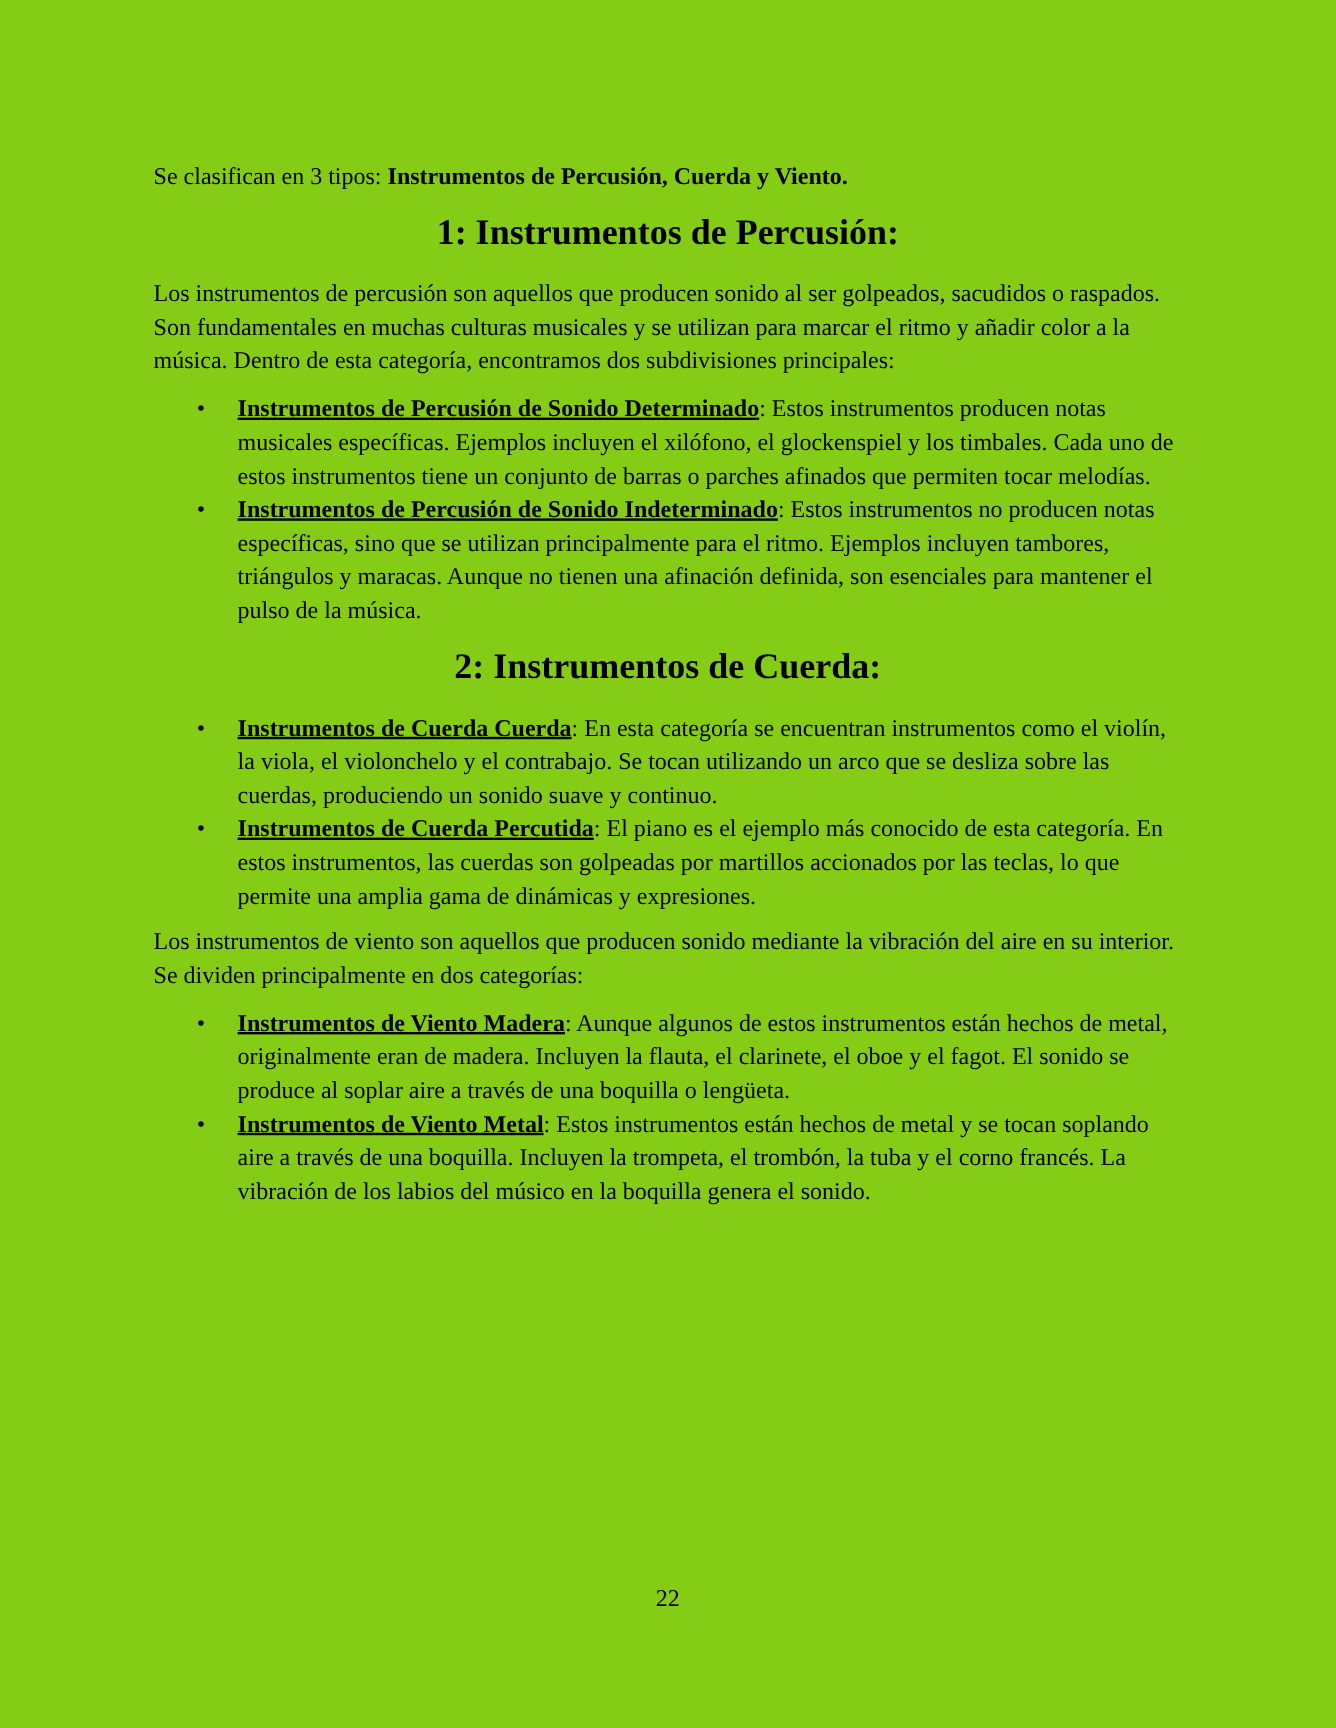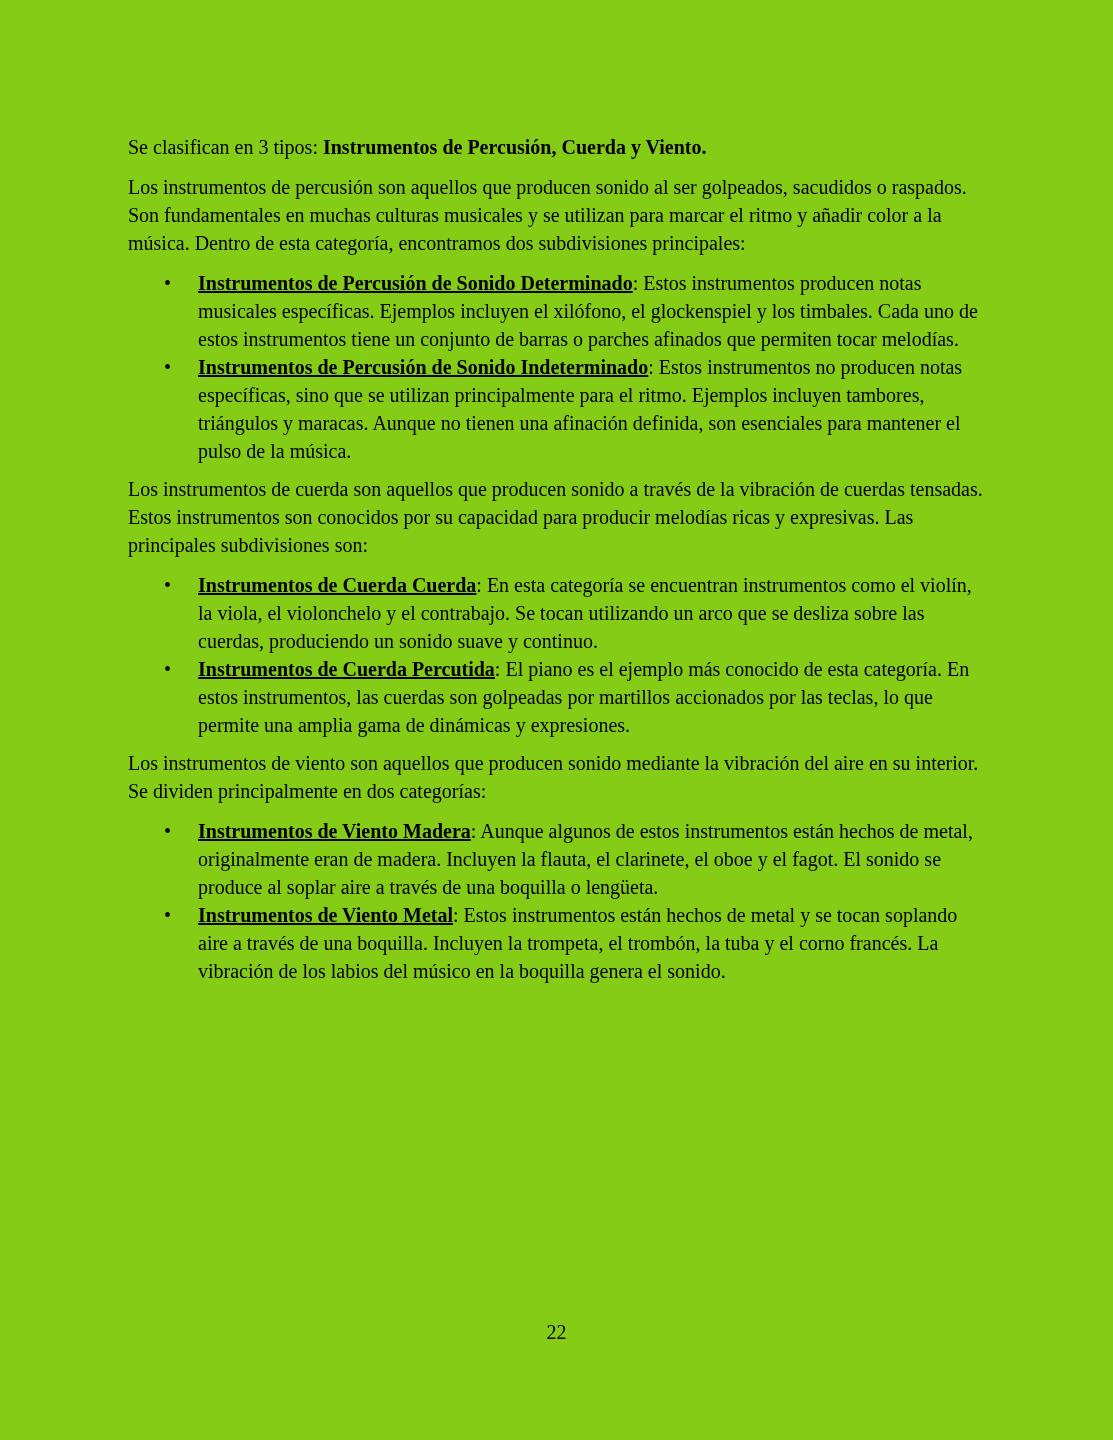--- a/index.html
+++ b/index.html
@@ -67,31 +67,32 @@
 </style>
 </head>
 <body>
 
 <div class="page">
 
   <p class="body-par">
     <span>Se clasifican en 3 tipos: </span><span class="intro-bold">Instrumentos de Percusión, Cuerda y Viento.</span>
   </p>
 
+  <div class="section-heading">1: Instrumentos de Percusión:</div>
   <p class="body-par">Los instrumentos de percusión son aquellos que producen sonido al ser golpeados, sacudidos o raspados. Son fundamentales en muchas culturas musicales y se utilizan para marcar el ritmo y añadir color a la música. Dentro de esta categoría, encontramos dos subdivisiones principales:</p>
   <ul class="bullet-list">
     <li>
       <span class="term">Instrumentos de Percusión de Sonido Determinado</span><span>: Estos instrumentos producen notas musicales específicas. Ejemplos incluyen el xilófono, el glockenspiel y los timbales. Cada uno de estos instrumentos tiene un conjunto de barras o parches afinados que permiten tocar melodías.</span>
     </li>
     <li>
       <span class="term">Instrumentos de Percusión de Sonido Indeterminado</span><span>: Estos instrumentos no producen notas específicas, sino que se utilizan principalmente para el ritmo. Ejemplos incluyen tambores, triángulos y maracas. Aunque no tienen una afinación definida, son esenciales para mantener el pulso de la música.</span>
     </li>
   </ul>
 
-  <p class="body-par">Los instrumentos de cuerda son aquellos que producen sonido a través de la vibración de cuerdas tensadas. Estos instrumentos son conocidos por su capacidad para producir melodías ricas y expresivas. Las principales subdivisiones son:</p>
+  <div class="section-heading">2: Instrumentos de Cuerda:</div>
   <ul class="bullet-list">
     <li>
       <span class="term">Instrumentos de Cuerda Cuerda</span><span>: En esta categoría se encuentran instrumentos como el violín, la viola, el violonchelo y el contrabajo. Se tocan utilizando un arco que se desliza sobre las cuerdas, produciendo un sonido suave y continuo.</span>
     </li>
     <li>
       <span class="term">Instrumentos de Cuerda Percutida</span><span>: El piano es el ejemplo más conocido de esta categoría. En estos instrumentos, las cuerdas son golpeadas por martillos accionados por las teclas, lo que permite una amplia gama de dinámicas y expresiones.</span>
     </li>
   </ul>
 
   <p class="body-par">Los instrumentos de viento son aquellos que producen sonido mediante la vibración del aire en su interior. Se dividen principalmente en dos categorías:</p>

